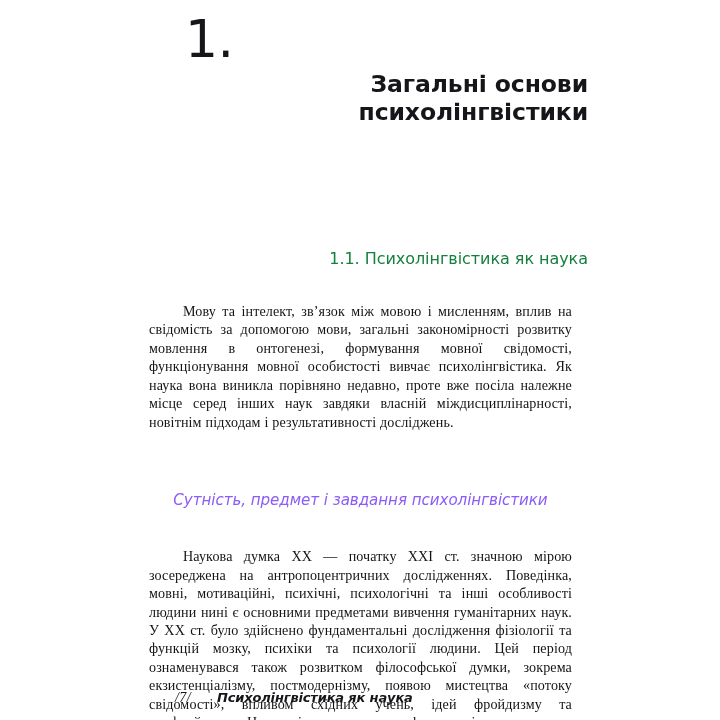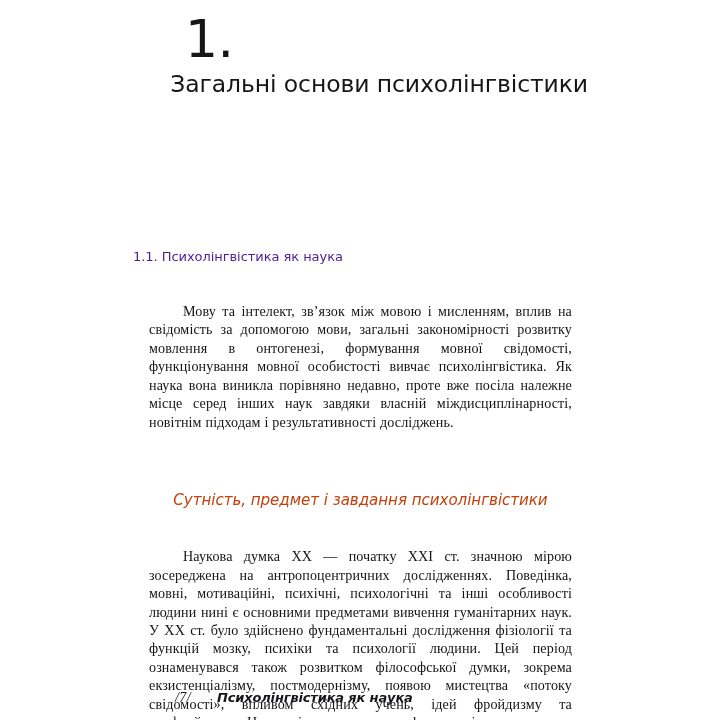--- a/index.html
+++ b/index.html
@@ -38,39 +38,39 @@
     line-height: 0.98;
     letter-spacing: -0.5px;
     color: #16161a;
     margin-left: 52px;
     margin-bottom: 2px;
   }
 
   .chapter-title {
     font-family: "DejaVu Sans", "Liberation Sans", sans-serif;
     font-size: 23.5px;
-    font-weight: 400;
+    font-weight: 700;
     line-height: 1.18;
     color: #16161a;
     text-align: right;
     letter-spacing: -0.1px;
     margin-top: 6px;
   }
 
   
   .section-head {
     position: absolute;
     left: 133px;
     top: 249px;
     width: 455px;
-    text-align: left;
+    text-align: right;
     font-family: "DejaVu Sans", "Liberation Sans", sans-serif;
-    font-size: 13px;
+    font-size: 16px;
     font-weight: 400;
-    color: #4c1d95;
+    color: #15803d;
     letter-spacing: -0.05px;
   }
 
   
   .body-col {
     position: absolute;
     left: 133px;
     top: 286px;
     width: 455px;
   }
@@ -90,21 +90,21 @@
   }
 
   .subhead-italic {
     margin: 0;
     padding: 0;
     text-align: center;
     font-family: "DejaVu Sans", "Liberation Sans", sans-serif;
     font-style: italic;
     font-size: 15.1px;
     font-weight: 400;
-    color: #c2410c;
+    color: #8b5cf6;
     letter-spacing: -0.05px;
   }
 
   .gap-before-subhead { height: 44px; }
   .gap-after-subhead  { height: 22px; }
 
   
   .footer {
     position: absolute;
     left: 175px;

